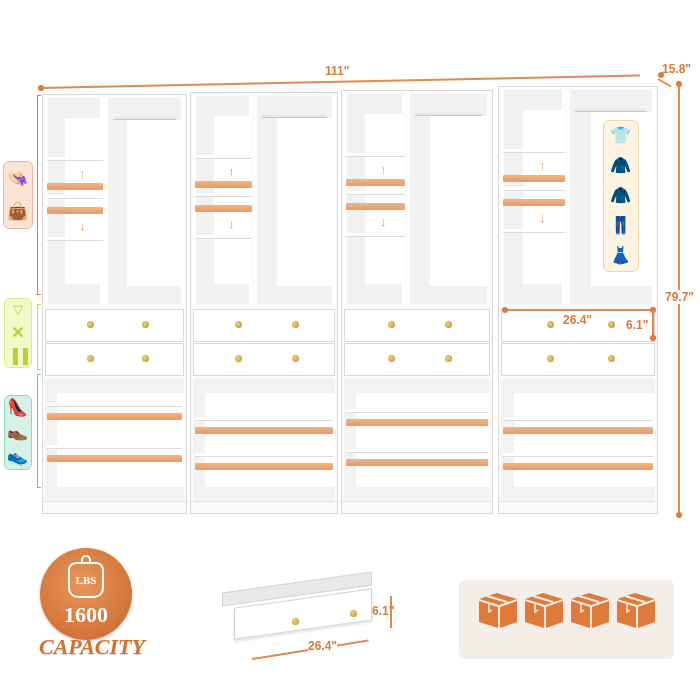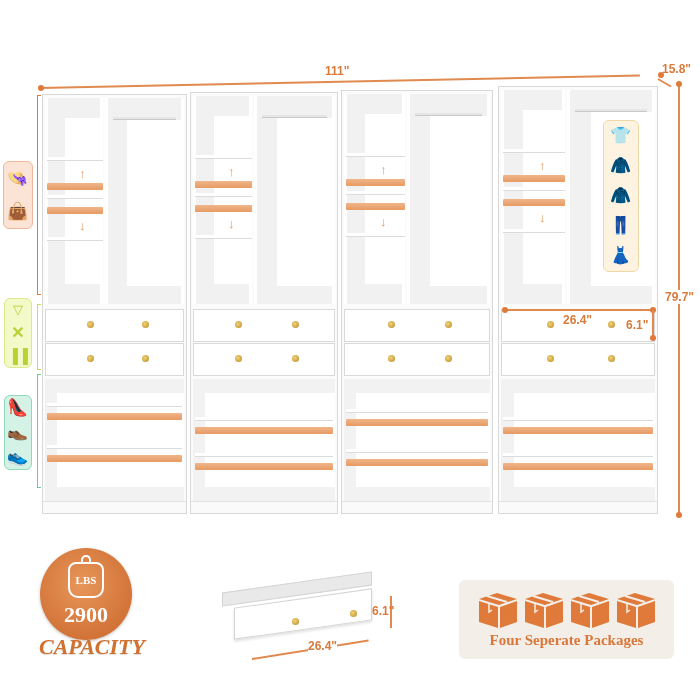--- a/index.html
+++ b/index.html
@@ -192,21 +192,21 @@
 <div class="abs orange-line" style="left:652px; top:310px; width:2px; height:28px;"></div>
 <div class="abs dot" style="left:650px; top:335px;"></div>
 <div class="abs dim-label" style="left:563px; top:313px;">26.4"</div>
 <div class="abs dim-label" style="left:626px; top:318px;">6.1"</div>
 
 <div class="abs" style="left:40px; top:548px; width:92px; height:92px; border-radius:50%; background:radial-gradient(circle at 45% 40%, #e8965a, #c9652a); box-shadow:0 1px 3px rgba(0,0,0,0.25);">
   <div class="abs" style="left:28px; top:14px; width:36px; height:36px; border:2px solid #ffffff; border-radius:8px 8px 10px 10px;">
     <div class="abs" style="left:11px; top:-9px; width:10px; height:9px; border:2px solid #fff; border-bottom:none; border-radius:6px 6px 0 0;"></div>
     <div style="text-align:center; color:#fff; font-family:'Liberation Serif', serif; font-weight:bold; font-size:11px; margin-top:10px;">LBS</div>
   </div>
-  <div class="abs" style="left:0; width:92px; top:54px; text-align:center; color:#fff; font-family:'Liberation Serif', serif; font-weight:bold; font-size:22px;">2900</div>
+  <div class="abs" style="left:0; width:92px; top:54px; text-align:center; color:#fff; font-family:'Liberation Serif', serif; font-weight:bold; font-size:22px;">1600</div>
 </div>
 <div class="abs" style="left:22px; top:634px; width:140px; text-align:center; color:#d0712f; font-family:'Liberation Serif', serif; font-weight:bold; font-style:italic; font-size:22px; text-shadow:0 1px 1px rgba(0,0,0,0.15);">CAPACITY</div>
 
 <div class="abs" style="left:222px; top:582px; width:150px; height:46px;">
   <div class="abs" style="left:0; top:0; width:150px; height:14px; background:#e9e9e9; transform:skewY(-8deg); border:1px solid #d4d4d4;"></div>
   <div class="abs" style="left:12px; top:16px; width:138px; height:32px; background:#ffffff; border:1px solid #d4d4d4; box-shadow:0 2px 3px rgba(0,0,0,0.12); transform:skewY(-8deg);"></div>
   <div class="knob" style="left:70px; top:36px;"></div>
   <div class="knob" style="left:128px; top:28px;"></div>
 </div>
 <div class="abs orange-line" style="left:252px; top:658px; width:118px; height:2px; transform:rotate(-9deg); transform-origin:left center;"></div>
@@ -238,14 +238,13 @@
           <polyline points="12,15 12,23 15,21" fill="none" stroke="#f3efe8" stroke-width="1.5"></polyline>
         </svg></div>
       <div style="width: 42px; height: 40px; position: relative;"><svg width="42" height="40" viewBox="0 0 42 40">
           <polygon points="2,10 20,4 40,10 22,16" fill="#e07a3a"></polygon>
           <polygon points="2,12 21,18 21,39 2,33" fill="#e07a3a"></polygon>
           <polygon points="23,18 40,12 40,33 23,39" fill="#e07a3a"></polygon>
           <line x1="10" y1="7" x2="30" y2="13" stroke="#f3efe8" stroke-width="2"></line>
           <polyline points="12,15 12,23 15,21" fill="none" stroke="#f3efe8" stroke-width="1.5"></polyline>
         </svg></div>
     </div>
-  <div class="abs" style="left:0; width:215px; top:52px; text-align:center; color:#d9773b; font-family:'Liberation Serif', serif; font-weight:bold; font-size:15px;">Four Seperate Packages</div>
 </div>
 
 </body></html>

